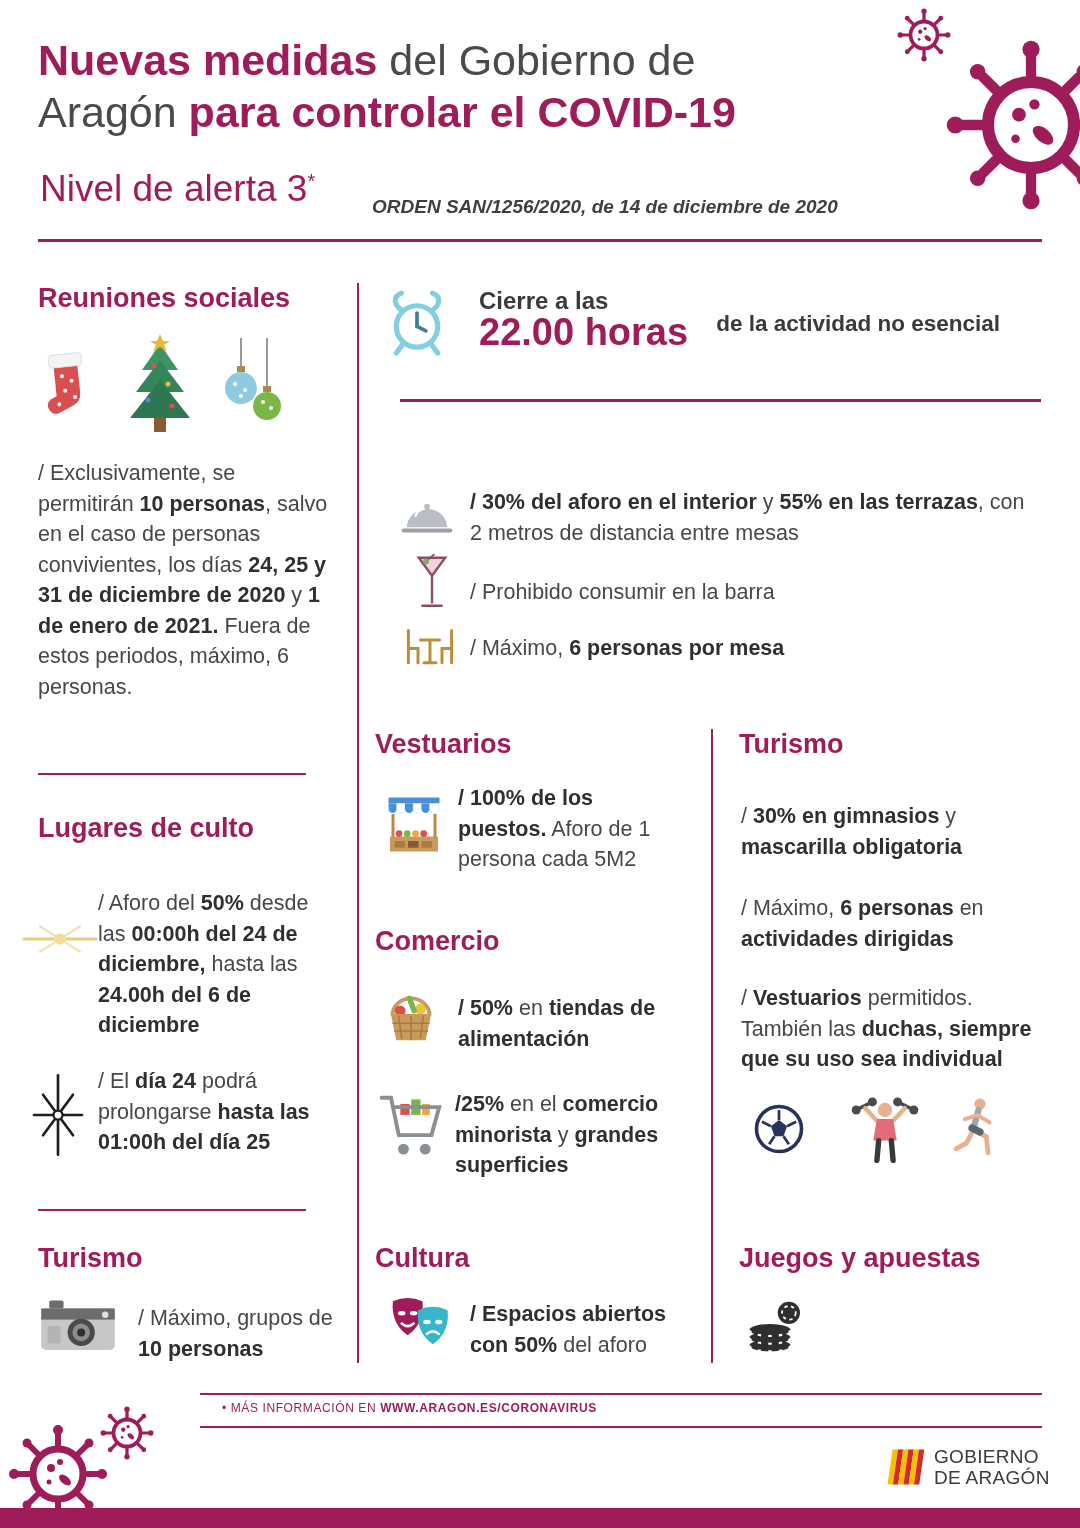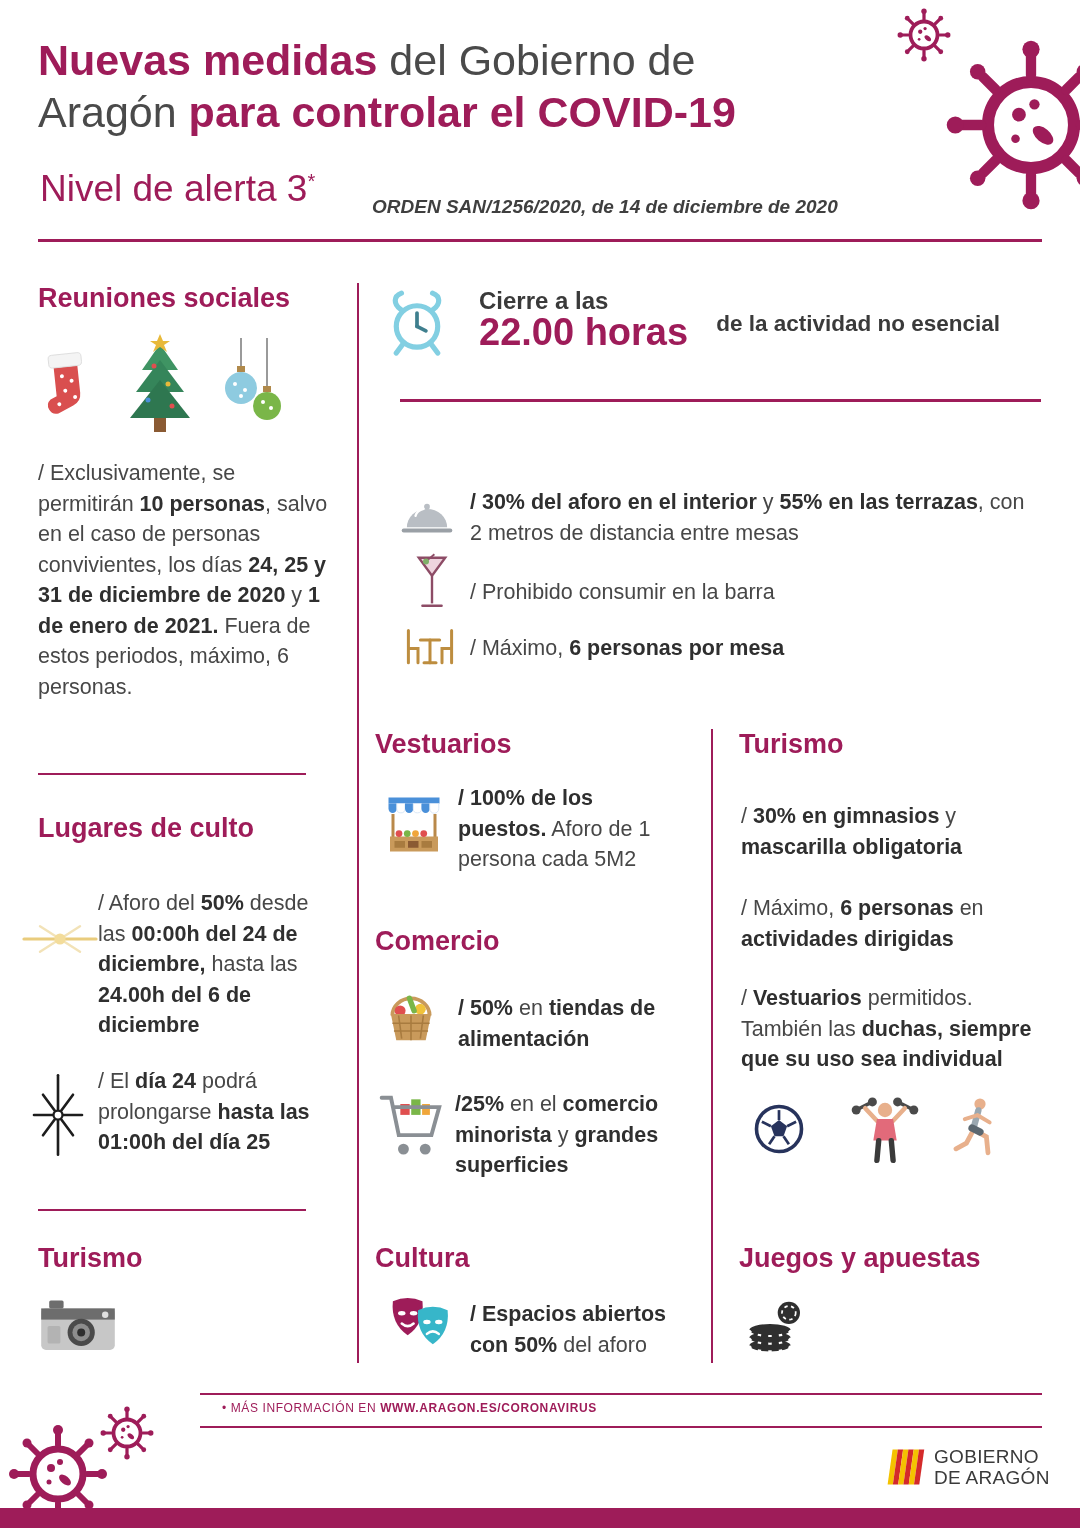--- a/index.html
+++ b/index.html
@@ -415,20 +415,21 @@
   <svg class="abs" id="star-icon">
       <use href="#sym-star"></use>
     </svg>
   <p class="abs item" id="p-culto-2"><span>/ El </span><span class="b">día 24</span><span> podrá prolongarse </span><span class="b">hasta las 01:00h del día 25</span></p>
   <div class="abs rule" id="div-2"></div>
 
   <h2 class="abs h" id="h-turismo">Turismo</h2>
   <svg class="abs" id="camera-icon">
       <use href="#sym-camera"></use>
     </svg>
+  <p class="abs item" id="p-turismo"><span>/ Máximo, grupos de </span><span class="b">10 personas</span></p>
 
   <svg class="abs" id="clock-icon">
       <use href="#sym-clock"></use>
     </svg>
   <div class="abs" id="closing-1">Cierre a las</div>
   <div class="abs" id="closing-2">
     <span id="closing-time">22.00 horas</span>
     <span id="closing-suffix">de la actividad no esencial</span>
   </div>
   <div class="abs rule" id="rule-2"></div>

